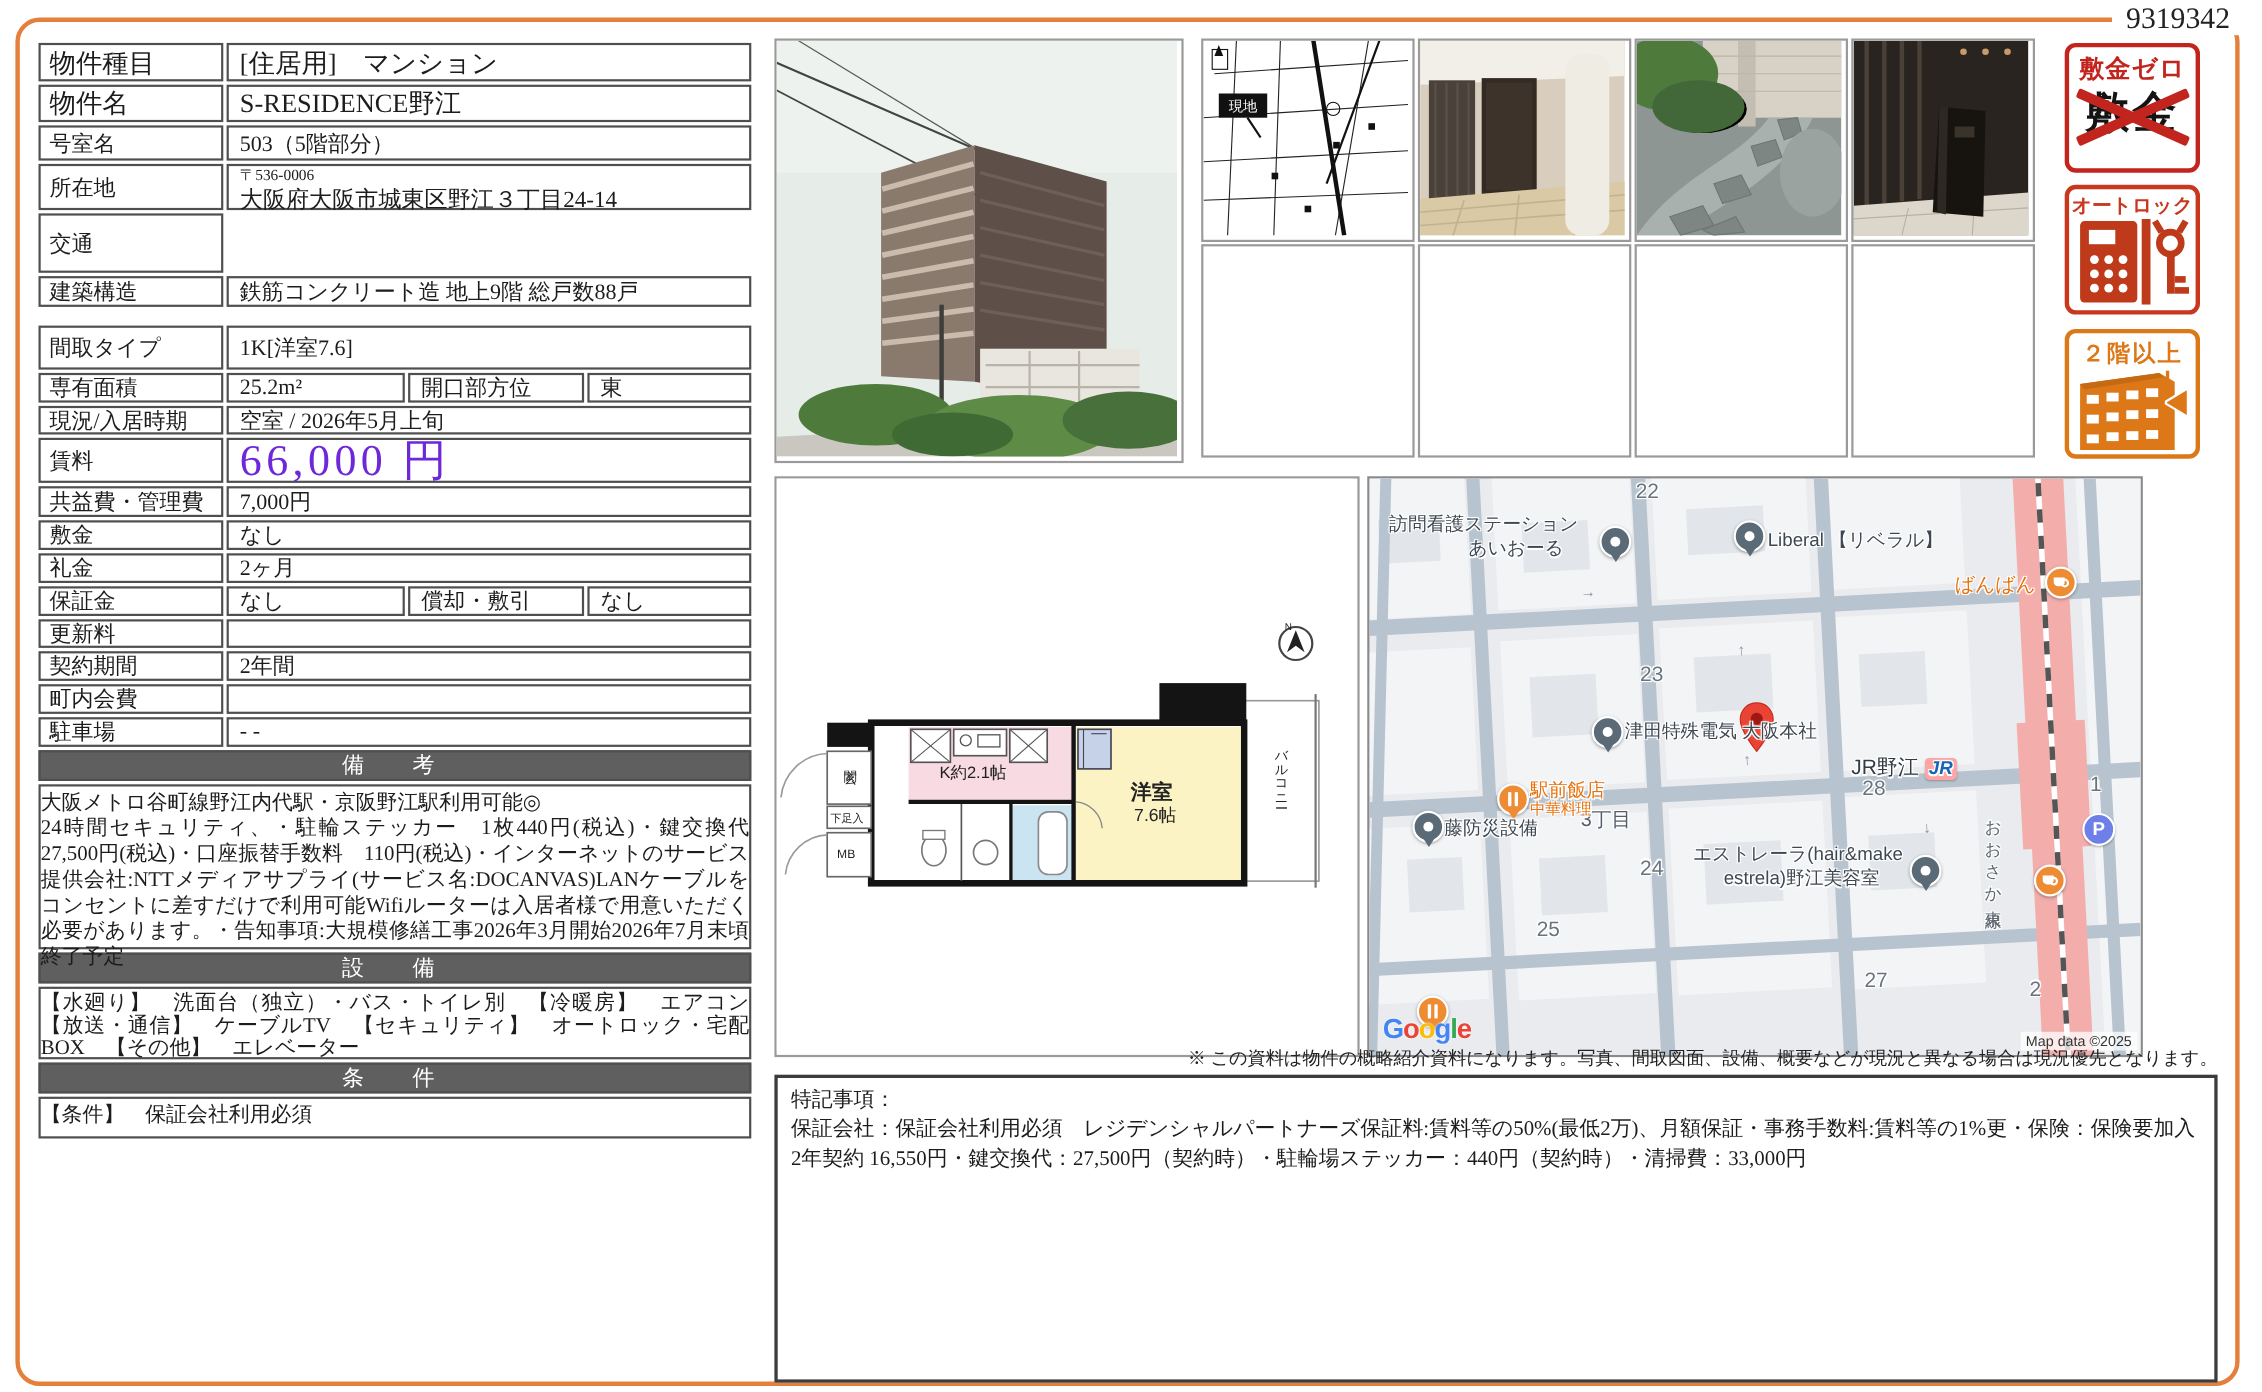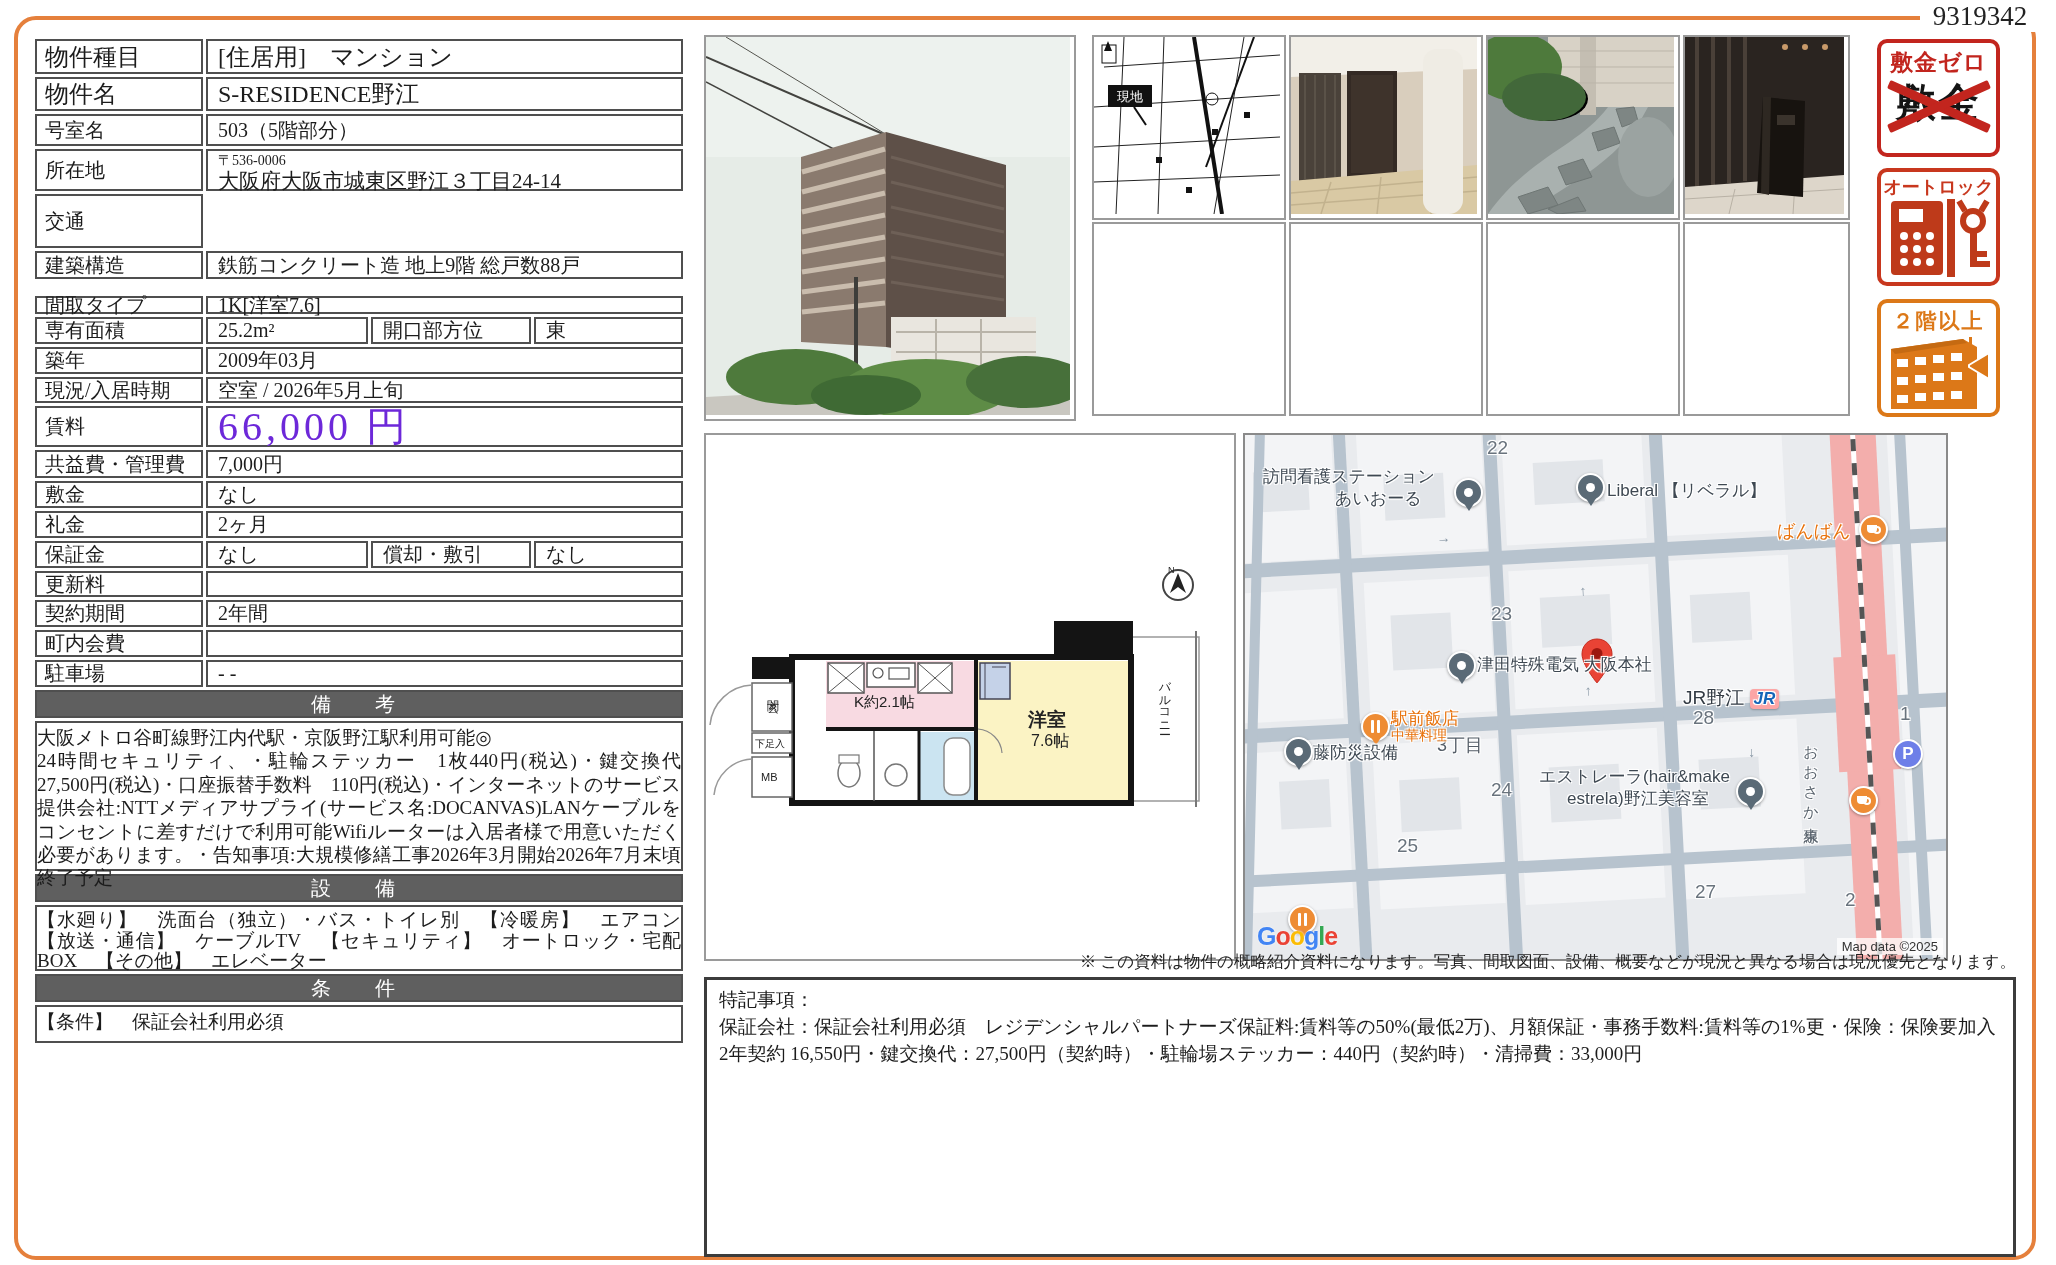--- a/index.html
+++ b/index.html
@@ -111,33 +111,29 @@
       <div class="addrline">大阪府大阪市城東区野江３丁目24-14</div>
     </div>
   </div>
   <div class="trow" style="height:54px;">
     <div class="lc">交通</div>
   </div>
   <div class="trow" style="height:28px;">
     <div class="lc">建築構造</div>
     <div class="vc">鉄筋コンクリート造 地上9階 総戸数88戸</div>
   </div>
-  <div class="trow" style="height:18px;margin-top:17px;">
+  <div class="trow" style="height:40px;margin-top:17px;">
     <div class="lc">間取タイプ</div>
     <div class="vc">1K[洋室7.6]</div>
   </div>
   <div class="trow" style="height:27px;">
     <div class="lc">専有面積</div>
     <div class="vcm">25.2m²</div>
     <div class="lc2">開口部方位</div>
     <div class="vc">東</div>
-  </div>
-  <div class="trow" style="height:27px;">
-    <div class="lc">築年</div>
-    <div class="vc">2009年03月</div>
   </div>
   <div class="trow" style="height:26px;">
     <div class="lc">現況/入居時期</div>
     <div class="vc">空室 / 2026年5月上旬</div>
   </div>
   <div class="trow" style="height:41px;">
     <div class="lc">賃料</div>
     <div class="vc rent">66,000 円</div>
   </div>
   <div class="trow" style="height:28px;">

